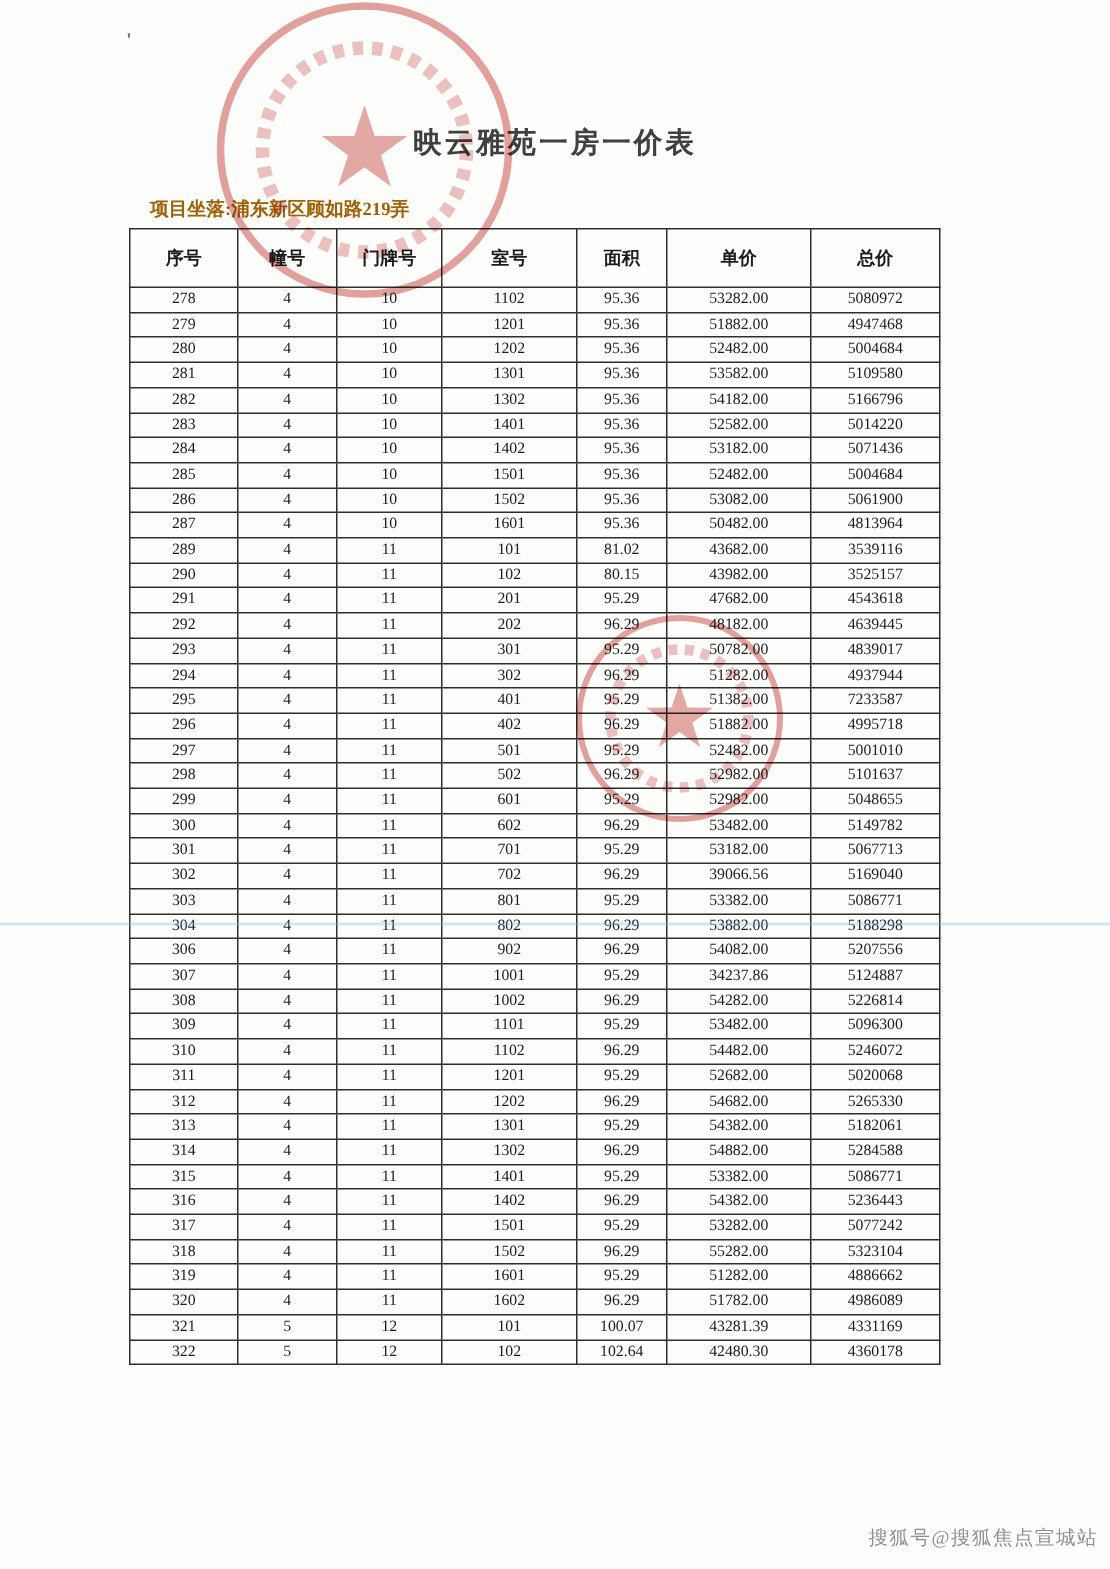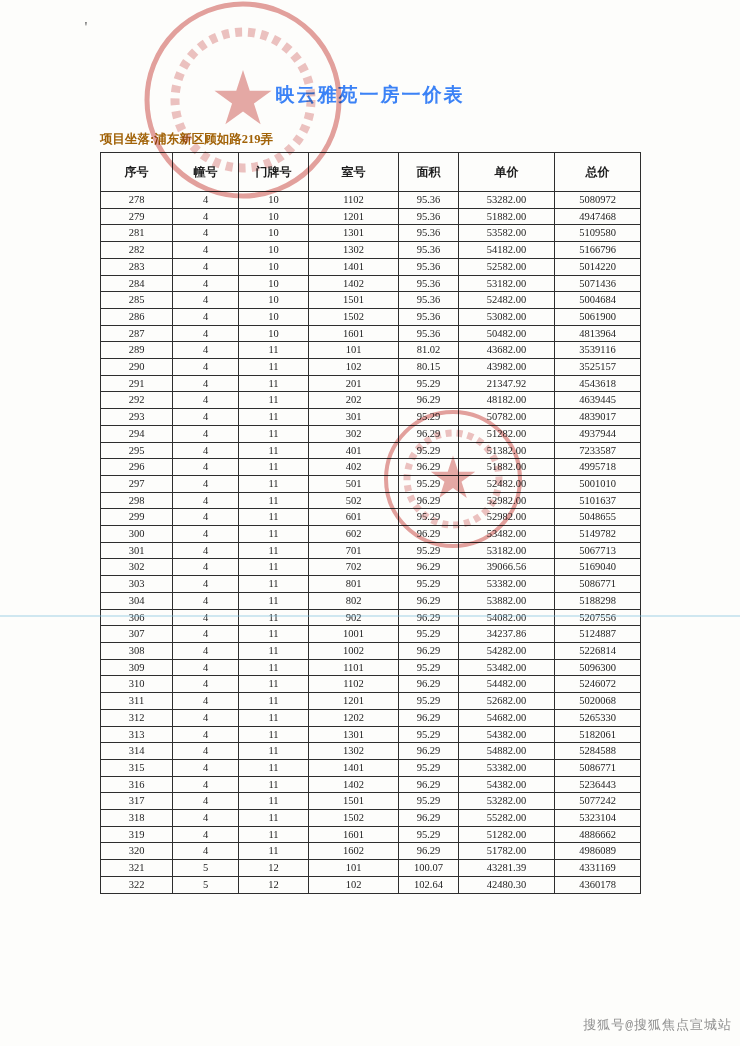--- a/index.html
+++ b/index.html
@@ -13,29 +13,29 @@
     position:absolute;inset:0;
     background:#fdfdfb;
   }
   .scan-mark{
     position:absolute;left:84px;top:20px;
     color:#777;font-size:14px;font-weight:bold;
   }
   .doc-title{
     position:absolute;top:82px;left:0;width:100%;
     text-align:center;
-    font-size:19px;font-weight:bold;color:#3b82f6;
+    font-size:19px;font-weight:bold;color:#404040;
     letter-spacing:2px;
   }
   .location{
     position:absolute;top:131px;left:100px;
     font-size:12.5px;font-weight:bold;color:#a16207;
   }
   table.price{
-    position:absolute;top:152px;left:100px;
+    position:absolute;top:152px;left:86px;
     width:540px;
     border-collapse:collapse;
     table-layout:fixed;
     background:transparent;
     padding-left:33px;
   }
   table.price th, table.price td{
     border:1px solid #2e2e2e;
     text-align:center;
     vertical-align:middle;
@@ -61,21 +61,21 @@
   }
   .seal-top{left:133px;top:-8px;}
   .seal-mid{left:378px;top:404px;}
   .scan-line{
     position:absolute;left:0;top:615px;width:100%;height:2px;
     background:rgba(120,190,220,0.35);
   }
   .watermark{
     position:absolute;right:8px;bottom:12px;
     font-size:13px;color:#8f8f8f;
-    font-family:Liberation Mono, monospace;
+    font-family:Liberation Serif, serif;
     letter-spacing:1px;
   }
 </style>
 </head>
 <body>
 
 <div class="page">
 
   <span class="scan-mark">'</span>
 
@@ -117,20 +117,29 @@
         <tr>
           <td>279</td>
           <td>4</td>
           <td>10</td>
           <td>1201</td>
           <td>95.36</td>
           <td>51882.00</td>
           <td>4947468</td>
         </tr>
         <tr>
+          <td>280</td>
+          <td>4</td>
+          <td>10</td>
+          <td>1202</td>
+          <td>95.36</td>
+          <td>52482.00</td>
+          <td>5004684</td>
+        </tr>
+        <tr>
           <td>281</td>
           <td>4</td>
           <td>10</td>
           <td>1301</td>
           <td>95.36</td>
           <td>53582.00</td>
           <td>5109580</td>
         </tr>
         <tr>
           <td>282</td>
@@ -203,21 +212,21 @@
           <td>80.15</td>
           <td>43982.00</td>
           <td>3525157</td>
         </tr>
         <tr>
           <td>291</td>
           <td>4</td>
           <td>11</td>
           <td>201</td>
           <td>95.29</td>
-          <td>21347.92</td>
+          <td>47682.00</td>
           <td>4543618</td>
         </tr>
         <tr>
           <td>292</td>
           <td>4</td>
           <td>11</td>
           <td>202</td>
           <td>96.29</td>
           <td>48182.00</td>
           <td>4639445</td>

